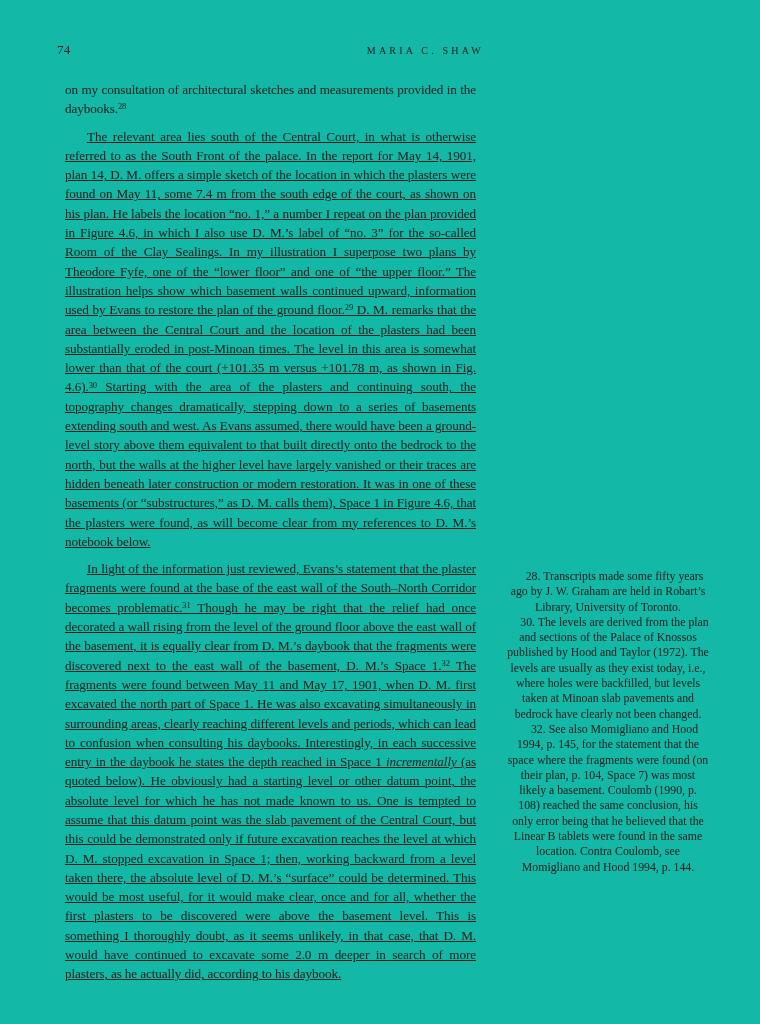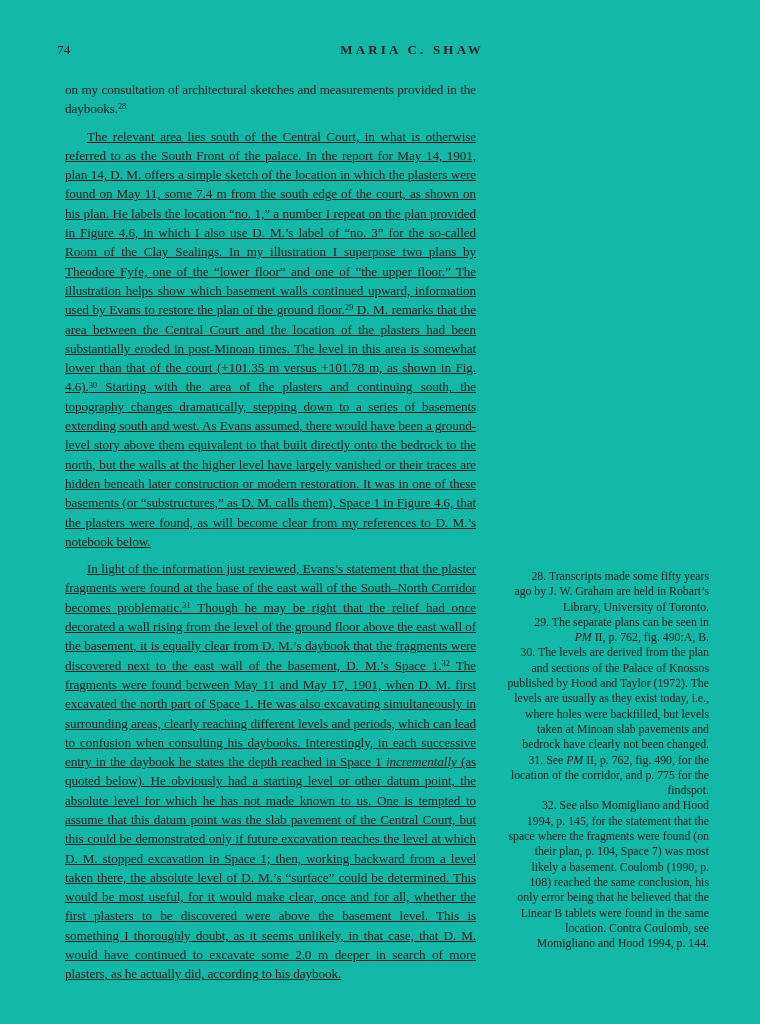--- a/index.html
+++ b/index.html
@@ -23,23 +23,23 @@
     width: 427px;
     display: flex;
     justify-content: space-between;
     align-items: baseline;
   }
   .pagenum {
     font-size: 13px;
     letter-spacing: 0.3px;
   }
   .runhead {
-    font-size: 13px;
+    font-size: 10px;
     letter-spacing: 3.2px;
-    font-weight: 700;
+    font-weight: 400;
   }
   .body-col {
     position: absolute;
     left: 57px;
     top: 72px;
     width: 427px;
     font-size: 13.2px;
     line-height: 19.3px;
     text-align: justify;
     letter-spacing: -0.1px;
@@ -58,21 +58,21 @@
     position: relative;
     top: -0.45em;
   }
   .fn-col {
     position: absolute;
     left: 507px;
     top: 569px;
     width: 202px;
     font-size: 11.8px;
     line-height: 15.3px;
-    text-align: right;
+    text-align: center;
   }
   .fn-col p.fn {
     margin: 0;
     text-indent: 13px;
   }
   i { font-style: italic; }
 </style>
 </head>
 <body>
 
@@ -84,19 +84,17 @@
   </div>
 
   <div class="body-col">
       <p class="para">on my consultation of architectural sketches and measurements provided in the daybooks.<sup>28</sup></p>
       <p class="para indent">The relevant area lies south of the Central Court, in what is otherwise referred to as the South Front of the palace. In the report for May 14, 1901, plan 14, D. M. offers a simple sketch of the location in which the plasters were found on May 11, some 7.4 m from the south edge of the court, as shown on his plan. He labels the location “no. 1,” a number I repeat on the plan provided in Figure 4.6, in which I also use D. M.’s label of “no. 3” for the so-called Room of the Clay Sealings. In my illustration I superpose two plans by Theodore Fyfe, one of the “lower floor” and one of “the upper floor.” The illustration helps show which basement walls continued upward, information used by Evans to restore the plan of the ground floor.<sup>29</sup> D. M. remarks that the area between the Central Court and the location of the plasters had been substantially eroded in post-Minoan times. The level in this area is somewhat lower than that of the court (+101.35 m versus +101.78 m, as shown in Fig. 4.6).<sup>30</sup> Starting with the area of the plasters and continuing south, the topography changes dramatically, stepping down to a series of basements extending south and west. As Evans assumed, there would have been a ground-level story above them equivalent to that built directly onto the bedrock to the north, but the walls at the higher level have largely vanished or their traces are hidden beneath later construction or modern restoration. It was in one of these basements (or “substructures,” as D. M. calls them), Space 1 in Figure 4.6, that the plasters were found, as will become clear from my references to D. M.’s notebook below.</p>
       <p class="para indent">In light of the information just reviewed, Evans’s statement that the plaster fragments were found at the base of the east wall of the South–North Corridor becomes problematic.<sup>31</sup> Though he may be right that the relief had once decorated a wall rising from the level of the ground floor above the east wall of the basement, it is equally clear from D. M.’s daybook that the fragments were discovered next to the east wall of the basement, D. M.’s Space 1.<sup>32</sup> The fragments were found between May 11 and May 17, 1901, when D. M. first excavated the north part of Space 1. He was also excavating simultaneously in surrounding areas, clearly reaching different levels and periods, which can lead to confusion when consulting his daybooks. Interestingly, in each successive entry in the daybook he states the depth reached in Space 1 <i>incrementally</i> (as quoted below). He obviously had a starting level or other datum point, the absolute level for which he has not made known to us. One is tempted to assume that this datum point was the slab pavement of the Central Court, but this could be demonstrated only if future excavation reaches the level at which D. M. stopped excavation in Space 1; then, working backward from a level taken there, the absolute level of D. M.’s “surface” could be determined. This would be most useful, for it would make clear, once and for all, whether the first plasters to be discovered were above the basement level. This is something I thoroughly doubt, as it seems unlikely, in that case, that D. M. would have continued to excavate some 2.0 m deeper in search of more plasters, as he actually did, according to his daybook.</p>
     </div>
 
   <div class="fn-col">
       <p class="fn">28. Transcripts made some fifty years ago by J. W. Graham are held in Robart’s Library, University of Toronto.</p>
-      <p class="fn">29. The separate plans can be seen in <i>PM</i> II, p. 762, fig. 490:A, B.</p>
       <p class="fn">30. The levels are derived from the plan and sections of the Palace of Knossos published by Hood and Taylor (1972). The levels are usually as they exist today, i.e., where holes were backfilled, but levels taken at Minoan slab pavements and bedrock have clearly not been changed.</p>
-      <p class="fn">31. See <i>PM</i> II, p. 762, fig. 490, for the location of the corridor, and p. 775 for the findspot.</p>
       <p class="fn">32. See also Momigliano and Hood 1994, p. 145, for the statement that the space where the fragments were found (on their plan, p. 104, Space 7) was most likely a basement. Coulomb (1990, p. 108) reached the same conclusion, his only error being that he believed that the Linear B tablets were found in the same location. Contra Coulomb, see Momigliano and Hood 1994, p. 144.</p>
     </div>
 
 </div>
 
 </body></html>

